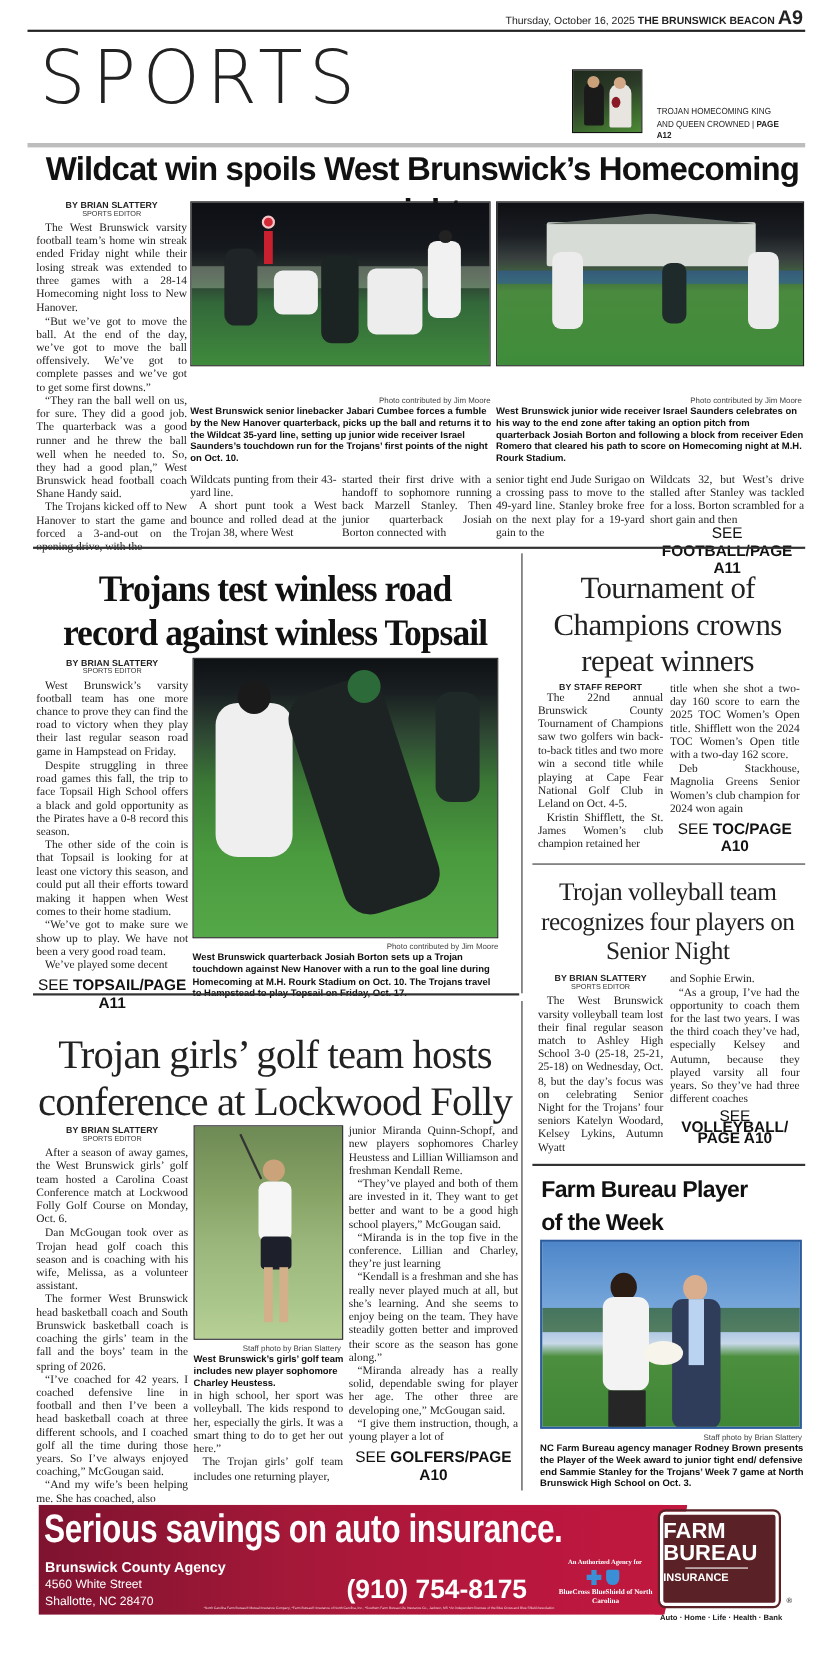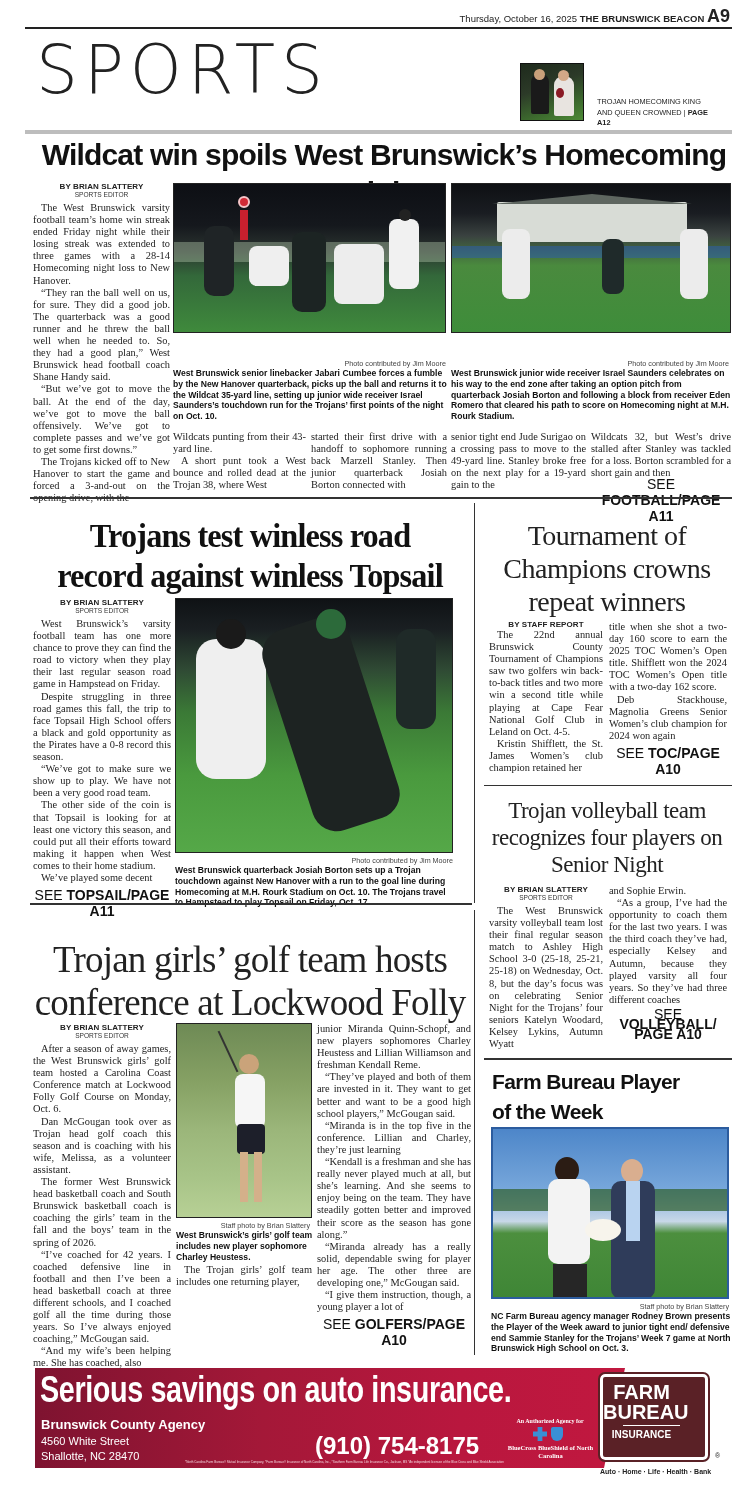--- a/index.html
+++ b/index.html
@@ -48,22 +48,22 @@
 </div>
 <div class="rule-h" style="left:25px; top:130px; width:707px; height:4px; background:#bdbdbd;"></div>
 
 <div class="abs hl-bold" style="left:30px; top:136px; width:700px; font-family:'Liberation Sans', sans-serif; font-size:30px; line-height:38px; letter-spacing:-0.8px; text-align:center; padding-left:8px;">Wildcat win spoils West Brunswick’s Homecoming night</div>
 
 <div class="abs" style="left:33px; top:182px; width:137px;">
   <div class="byline">BY BRIAN SLATTERY</div>
   <div class="byline-role">SPORTS EDITOR</div>
   <div class="body-text">
     <p>The West Brunswick varsity football team’s home win streak ended Friday night while their losing streak was extended to three games with a 28-14 Homecoming night loss to New Hanover.</p>
+    <p>“But we’ve got to move the ball. At the end of the day, we’ve got to move the ball offensively. We’ve got to complete passes and we’ve got to get some first downs.”</p>
     <p>“They ran the ball well on us, for sure. They did a good job. The quarterback was a good runner and he threw the ball well when he needed to. So, they had a good plan,” West Brunswick head football coach Shane Handy said.</p>
-    <p>“But we’ve got to move the ball. At the end of the day, we’ve got to move the ball offensively. We’ve got to complete passes and we’ve got to get some first downs.”</p>
     <p>The Trojans kicked off to New Hanover to start the game and forced a 3-and-out on the opening drive, with the</p>
   </div>
 </div>
 
 <div class="abs photo" style="left:173px; top:183px; width:273px; height:150px; background:linear-gradient(180deg,#0d0f14 0%,#15181d 28%,#2b3430 45%,#33683a 62%,#3f8a3c 100%); border:1px solid #222;">
   <div style="position:absolute; left:64px; top:12px; width:12px; height:12px; border-radius:50%; background:#d12a36; border:2px solid #f5c5c8;"></div>
   <div style="position:absolute; left:66px; top:26px; width:8px; height:30px; background:#c8202e;"></div>
   <div style="position:absolute; left:0; top:58px; width:273px; height:20px; background:#b7cdb0; opacity:0.4;"></div>
   <div style="position:absolute; left:30px; top:42px; width:30px; height:70px; background:#1f2426; border-radius:10px;"></div>
   <div style="position:absolute; left:75px; top:62px; width:40px; height:40px; background:#efefef; border-radius:8px;"></div>
@@ -107,22 +107,22 @@
 <div class="rule-h" style="left:30px; top:497px; width:702px; height:1.5px; background:#333;"></div>
 
 <div class="abs hl-bold" style="left:40px; top:516px; width:420px; font-size:34px; line-height:40px; letter-spacing:-0.9px; transform:scaleX(0.95); transform-origin:center;">Trojans test winless road record against winless Topsail team</div>
 
 <div class="abs" style="left:33px; top:598px; width:138px;">
   <div class="byline">BY BRIAN SLATTERY</div>
   <div class="byline-role">SPORTS EDITOR</div>
   <div class="body-text">
     <p>West Brunswick’s varsity football team has one more chance to prove they can find the road to victory when they play their last regular season road game in Hampstead on Friday.</p>
     <p>Despite struggling in three road games this fall, the trip to face Topsail High School offers a black and gold opportunity as the Pirates have a 0-8 record this season.</p>
+    <p>The other side of the coin is that Topsail is looking for at least one victory this season, and could put all their efforts toward making it happen when West comes to their home stadium.</p>
     <p>“We’ve got to make sure we show up to play. We have not been a very good road team.</p>
-    <p>The other side of the coin is that Topsail is looking for at least one victory this season, and could put all their efforts toward making it happen when West comes to their home stadium.</p>
     <p>We’ve played some decent</p>
   </div>
   <div class="jump" style="margin-top:3px;">
     <span>SEE</span>
     <b>TOPSAIL/PAGE A11</b>
   </div>
 </div>
 
 <div class="abs photo" style="left:175px; top:598px; width:278px; height:255px; background:linear-gradient(180deg,#0f1215 0%,#1a1f22 12%,#2f4a34 28%,#3b7a36 45%,#4a9a3e 70%,#55a848 100%); border:1px solid #222;">
   <div style="position:absolute; left:20px; top:40px; width:70px; height:140px; background:#efefef; border-radius:20px;"></div>
@@ -199,20 +199,21 @@
   <div style="position:absolute; left:58px; top:50px; width:30px; height:55px; background:#f6f6f6; border-radius:8px;"></div>
   <div style="position:absolute; left:60px; top:100px; width:28px; height:30px; background:#1d1f2a; border-radius:4px;"></div>
   <div style="position:absolute; left:63px; top:128px; width:8px; height:50px; background:#d4b08a;"></div>
   <div style="position:absolute; left:77px; top:128px; width:8px; height:50px; background:#d4b08a;"></div>
   <div style="position:absolute; left:50px; top:5px; width:2px; height:45px; background:#333; transform:rotate(-25deg);"></div>
 </div>
 <div class="abs credit" style="left:176px; top:1221px; width:134px;">Staff photo by Brian Slattery</div>
 <div class="abs cutline" style="left:176px; top:1230px; width:138px;">West Brunswick’s girls’ golf team includes new player sophomore Charley Heustess.</div>
 
 <div class="abs body-text" style="left:176px; top:1264px; width:136px;">
+  <p class="noindent">in high school, her sport was volleyball. The kids respond to her, especially the girls. It was a smart thing to do to get her out here.”</p>
   <p>The Trojan girls’ golf team includes one returning player,</p>
 </div>
 
 <div class="abs" style="left:317px; top:1023px; width:154px;">
   <div class="body-text">
     <p class="noindent">junior Miranda Quinn-Schopf, and new players sophomores Charley Heustess and Lillian Williamson and freshman Kendall Reme.</p>
     <p>“They’ve played and both of them are invested in it. They want to get better and want to be a good high school players,” McGougan said.</p>
     <p>“Miranda is in the top five in the conference. Lillian and Charley, they’re just learning</p>
     <p>“Kendall is a freshman and she has really never played much at all, but she’s learning. And she seems to enjoy being on the team. They have steadily gotten better and improved their score as the season has gone along.”</p>
     <p>“Miranda already has a really solid, dependable swing for player her age. The other three are developing one,” McGougan said.</p>
@@ -249,21 +250,21 @@
   <div style="position:absolute; left:6px; top:49px; font-family:'Liberation Sans', sans-serif; font-weight:bold; font-size:13px; color:#fff;">Brunswick County Agency</div>
   <div style="position:absolute; left:6px; top:67px; font-family:'Liberation Sans', sans-serif; font-size:11px; color:#fff;">4560 White Street</div>
   <div style="position:absolute; left:6px; top:82px; font-family:'Liberation Sans', sans-serif; font-size:11px; color:#fff;">Shallotte, NC 28470</div>
   <div style="position:absolute; left:280px; top:64px; font-family:'Liberation Sans', sans-serif; font-weight:bold; font-size:24px; color:#fff;">(910) 754-8175</div>
   <div style="position:absolute; left:470px; top:50px; width:90px; font-family:'Liberation Serif', serif; font-weight:bold; font-size:6px; color:#fff; text-align:center;">An Authorized Agency for</div>
   <div style="position:absolute; left:498px; top:59px; width:14px; height:14px; background:#3a8fd6; clip-path:polygon(33% 0,67% 0,67% 33%,100% 33%,100% 67%,67% 67%,67% 100%,33% 100%,33% 67%,0 67%,0 33%,33% 33%);"></div>
   <div style="position:absolute; left:516px; top:59px; width:12px; height:14px; background:#3a8fd6; border-radius:2px 2px 6px 6px;"></div>
   <div style="position:absolute; left:468px; top:76px; width:95px; font-family:'Liberation Serif', serif; font-weight:bold; font-size:6.5px; line-height:7.5px; color:#fff; text-align:center;">BlueCross BlueShield of North Carolina</div>
   <div style="position:absolute; left:150px; top:92px; width:410px; font-family:'Liberation Sans', sans-serif; font-size:3px; line-height:4px; color:#f3d3dc; white-space:nowrap; overflow:hidden;">*North Carolina Farm Bureau® Mutual Insurance Company, *Farm Bureau® Insurance of North Carolina, Inc., *Southern Farm Bureau Life Insurance Co., Jackson, MS *An independent licensee of the Blue Cross and Blue Shield Association</div>
 
-  <div style="position:absolute; left:565px; top:6px; width:108px; height:86px; background:#5a2126; border:3px solid #fff; outline:2px solid #5a2126; border-radius:5px; text-align:center; padding:6px 25px 0 0;">
+  <div style="position:absolute; left:565px; top:6px; width:108px; height:86px; background:#5a2126; border:3px solid #fff; outline:2px solid #5a2126; border-radius:5px; text-align:left; padding:6px 25px 0 0;">
     <div style="font-family:'Liberation Sans', sans-serif; font-weight:bold; font-size:20px; line-height:19px; color:#fff;">FARM</div>
     <div style="font-family:'Liberation Sans', sans-serif; font-weight:bold; font-size:20px; line-height:20px; color:#fff;">BUREAU</div>
     <div style="height:1px; background:#fff; margin:3px 0 3px 20px;"></div>
     <div style="font-family:'Liberation Sans', sans-serif; font-weight:bold; font-size:10px; color:#fff;">INSURANCE</div>
   </div>
   <div style="position:absolute; left:680px; top:84px; font-family:'Liberation Sans', sans-serif; font-size:7px; color:#222;">®</div>
   <div style="position:absolute; left:565px; top:100px; width:125px; font-family:'Liberation Sans', sans-serif; font-weight:bold; font-size:7px; color:#222; white-space:nowrap;">Auto · Home · Life · Health · Bank</div>
 </div>
 
 </body></html>

